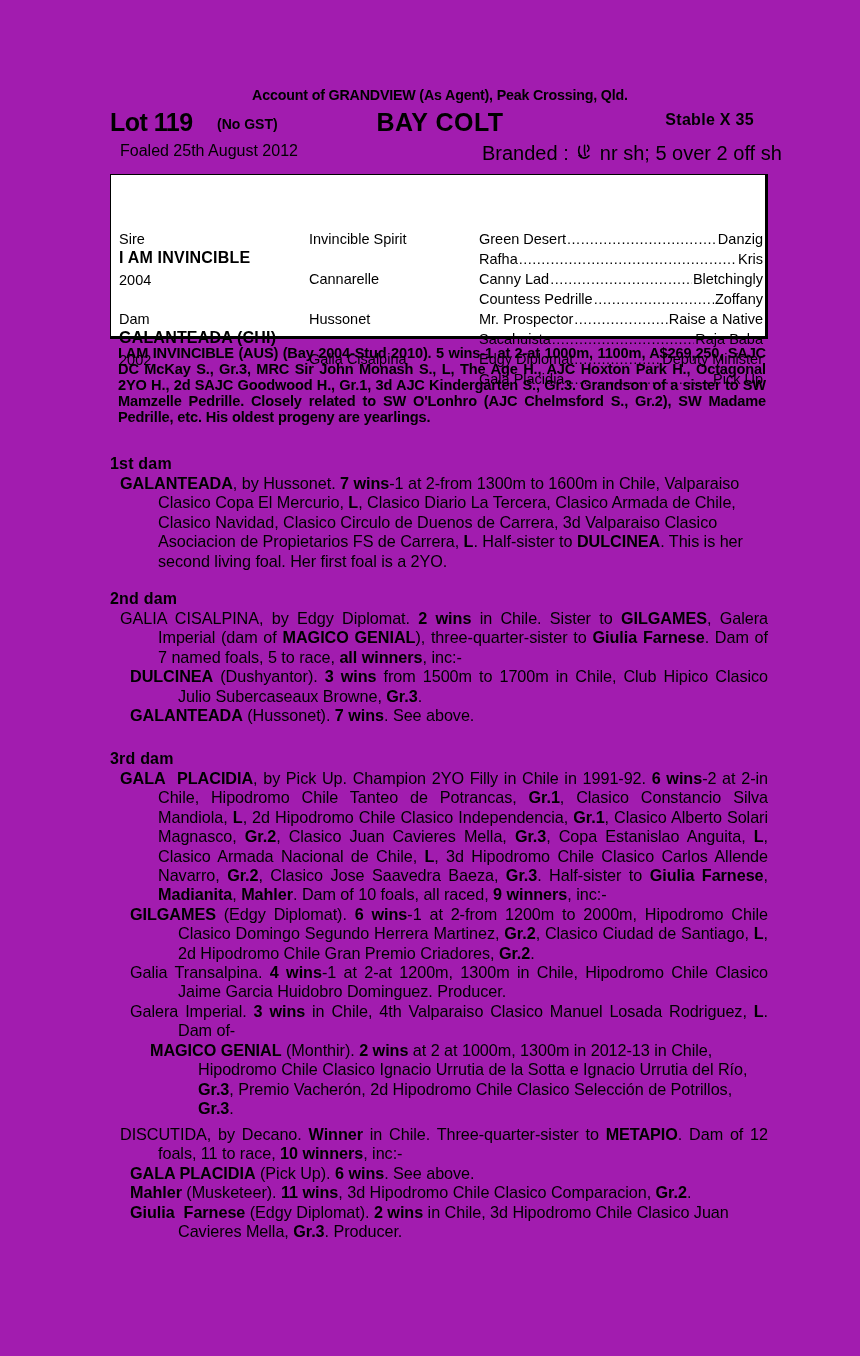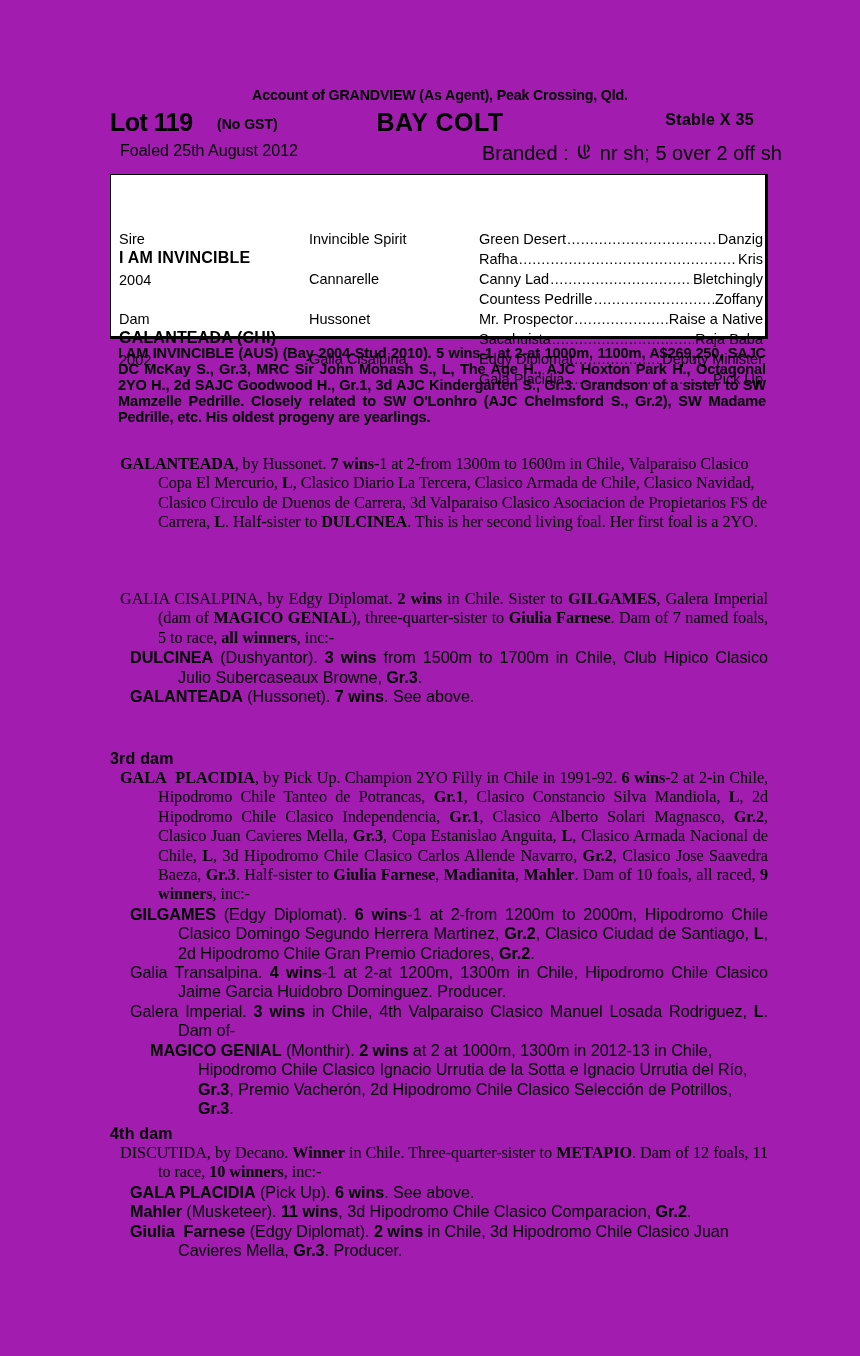--- a/index.html
+++ b/index.html
@@ -86,21 +86,21 @@
 
   
   .fam{position:absolute;left:110px;width:658px;}
   .fam-title{
     font-size:16px;font-weight:bold;margin-bottom:1px;letter-spacing:0.2px;
   }
   .p{
     font-size:16.2px;line-height:19.4px;text-align:justify;
     margin:0;letter-spacing:-0.05px;
   }
-  .lv0i{padding-left:48px;text-indent:-38px;font-family:Liberation Serif, serif;}
+  .lv0i{padding-left:48px;text-indent:-38px;}
   .lv1{padding-left:68px;text-indent:-48px;}
   .lv2{padding-left:88px;text-indent:-48px;}
   b{font-weight:bold;}
   .p.last{text-align:left;}
 </style>
 </head>
 <body>
 
 <div class="page">
 
@@ -188,37 +188,38 @@
           <span class="sr">Pick Up</span>
         </div>
       </div>
     </div>
   </div>
 
   <div class="sireblock">I AM INVINCIBLE (AUS) (Bay 2004-Stud 2010). 5 wins-1 at 2-at 1000m, 1100m, A$269,250, SAJC DC McKay S., Gr.3, MRC Sir John Monash S., L, The Age H., AJC Hoxton Park H., Octagonal 2YO H., 2d SAJC Goodwood H., Gr.1, 3d AJC Kindergarten S., Gr.3. Grandson of a sister to SW Mamzelle Pedrille. Closely related to SW O'Lonhro (AJC Chelmsford S., Gr.2), SW Madame Pedrille, etc. His oldest progeny are yearlings.</div>
 
   <div class="fam" id="families">
       <div style="position: absolute; left: 0px; top: 455px; width: 658px;">
+        <div class="fam-title">1st dam</div>
         <p class="p lv0i last"><b>GALANTEADA</b>, by Hussonet. <b>7 wins</b>-1 at 2-from 1300m to 1600m in Chile, Valparaiso Clasico Copa El Mercurio, <b>L</b>, Clasico Diario La Tercera, Clasico Armada de Chile, Clasico Navidad, Clasico Circulo de Duenos de Carrera, 3d Valparaiso Clasico Asociacion de Propietarios FS de Carrera, <b>L</b>. Half-sister to <b>DULCINEA</b>. This is her second living foal. Her first foal is a 2YO.</p>
       </div>
       <div style="position: absolute; left: 0px; top: 590px; width: 658px;">
+        <div class="fam-title">2nd dam</div>
         <p class="p lv0i">GALIA CISALPINA, by Edgy Diplomat. <b>2 wins</b> in Chile. Sister to <b>GILGAMES</b>, Galera Imperial (dam of <b>MAGICO GENIAL</b>), three-quarter-sister to <b>Giulia Farnese</b>. Dam of 7 named foals, 5 to race, <b>all winners</b>, inc:-</p>
         <p class="p lv1"><b>DULCINEA</b> (Dushyantor). <b>3 wins</b> from 1500m to 1700m in Chile, Club Hipico Clasico Julio Subercaseaux Browne, <b>Gr.3</b>.</p>
         <p class="p lv1"><b>GALANTEADA</b> (Hussonet). <b>7 wins</b>. See above.</p>
       </div>
       <div style="position: absolute; left: 0px; top: 750px; width: 658px;">
         <div class="fam-title">3rd dam</div>
         <p class="p lv0i"><b>GALA&nbsp; PLACIDIA</b>, by Pick Up. Champion 2YO Filly in Chile in 1991-92. <b>6 wins</b>-2 at 2-in Chile, Hipodromo Chile Tanteo de Potrancas, <b>Gr.1</b>, Clasico Constancio Silva Mandiola, <b>L</b>, 2d Hipodromo Chile Clasico Independencia, <b>Gr.1</b>, Clasico Alberto Solari Magnasco, <b>Gr.2</b>, Clasico Juan Cavieres Mella, <b>Gr.3</b>, Copa Estanislao Anguita, <b>L</b>, Clasico Armada Nacional de Chile, <b>L</b>, 3d Hipodromo Chile Clasico Carlos Allende Navarro, <b>Gr.2</b>, Clasico Jose Saavedra Baeza, <b>Gr.3</b>. Half-sister to <b>Giulia Farnese</b>, <b>Madianita</b>, <b>Mahler</b>. Dam of 10 foals, all raced, <b>9 winners</b>, inc:-</p>
         <p class="p lv1"><b>GILGAMES</b> (Edgy Diplomat). <b>6 wins</b>-1 at 2-from 1200m to 2000m, Hipodromo Chile Clasico Domingo Segundo Herrera Martinez, <b>Gr.2</b>, Clasico Ciudad de Santiago, <b>L</b>, 2d Hipodromo Chile Gran Premio Criadores, <b>Gr.2</b>.</p>
         <p class="p lv1">Galia Transalpina. <b>4 wins</b>-1 at 2-at 1200m, 1300m in Chile, Hipodromo Chile Clasico Jaime Garcia Huidobro Dominguez. Producer.</p>
         <p class="p lv1">Galera Imperial. <b>3 wins</b> in Chile, 4th Valparaiso Clasico Manuel Losada Rodriguez, <b>L</b>. Dam of-</p>
         <p class="p lv2 last"><b>MAGICO GENIAL</b> (Monthir). <b>2 wins</b> at 2 at 1000m, 1300m in 2012-13 in Chile, Hipodromo Chile Clasico Ignacio Urrutia de la Sotta e Ignacio Urrutia del Río, <b>Gr.3</b>, Premio Vacherón, 2d Hipodromo Chile Clasico Selección de Potrillos, <b>Gr.3</b>.</p>
       </div>
       <div style="position: absolute; left: 0px; top: 1125px; width: 658px;">
-        <div class="fam-title">4th dam</div>
         <p class="p lv0i">DISCUTIDA, by Decano. <b>Winner</b> in Chile. Three-quarter-sister to <b>METAPIO</b>. Dam of 12 foals, 11 to race, <b>10 winners</b>, inc:-</p>
         <p class="p lv1"><b>GALA PLACIDIA</b> (Pick Up). <b>6 wins</b>. See above.</p>
         <p class="p lv1"><b>Mahler</b> (Musketeer). <b>11 wins</b>, 3d Hipodromo Chile Clasico Comparacion, <b>Gr.2</b>.</p>
         <p class="p lv1 last"><b>Giulia&nbsp; Farnese</b> (Edgy Diplomat). <b>2 wins</b> in Chile, 3d Hipodromo Chile Clasico Juan Cavieres Mella, <b>Gr.3</b>. Producer.</p>
       </div>
     </div>
 
 </div>
 
 </body></html>

